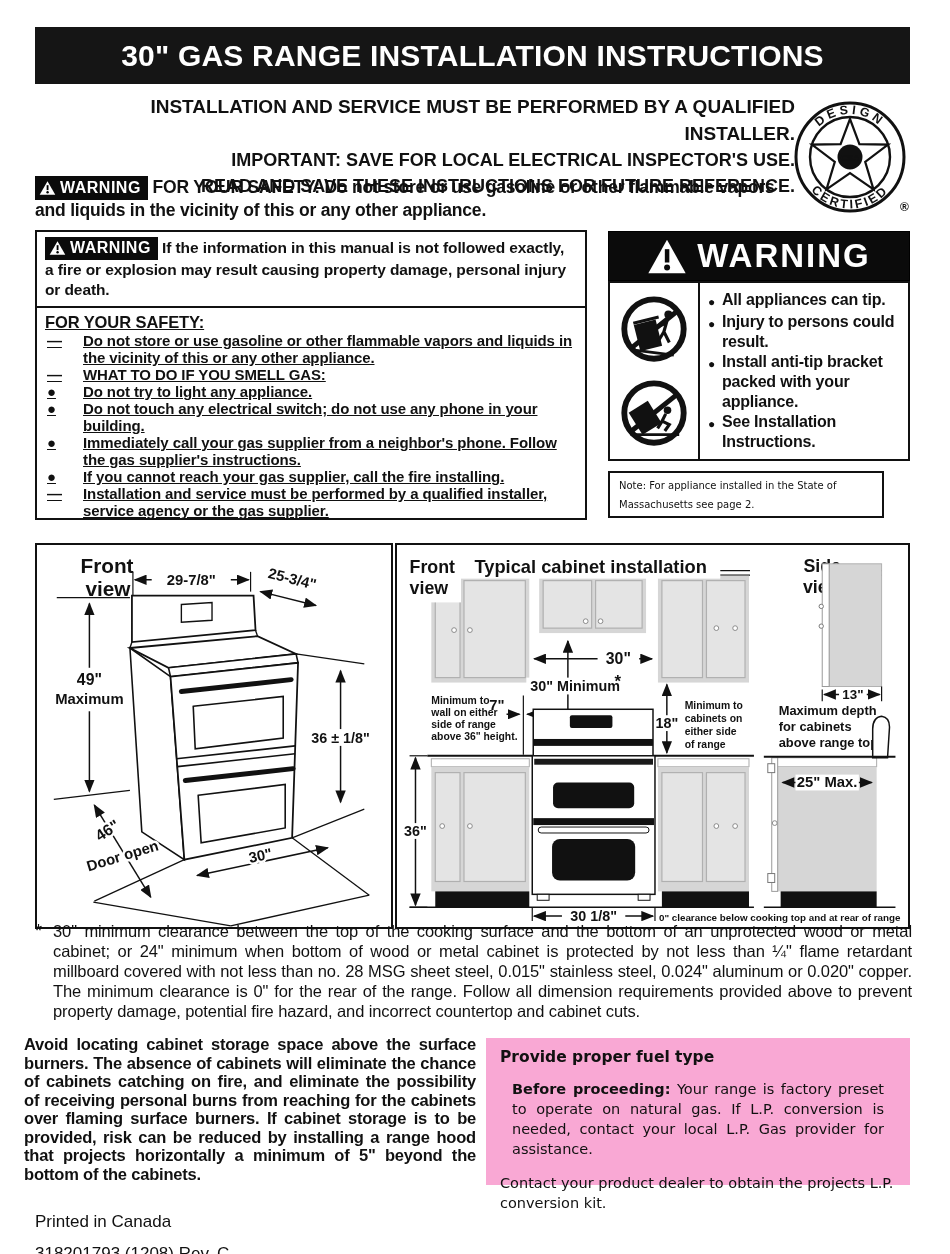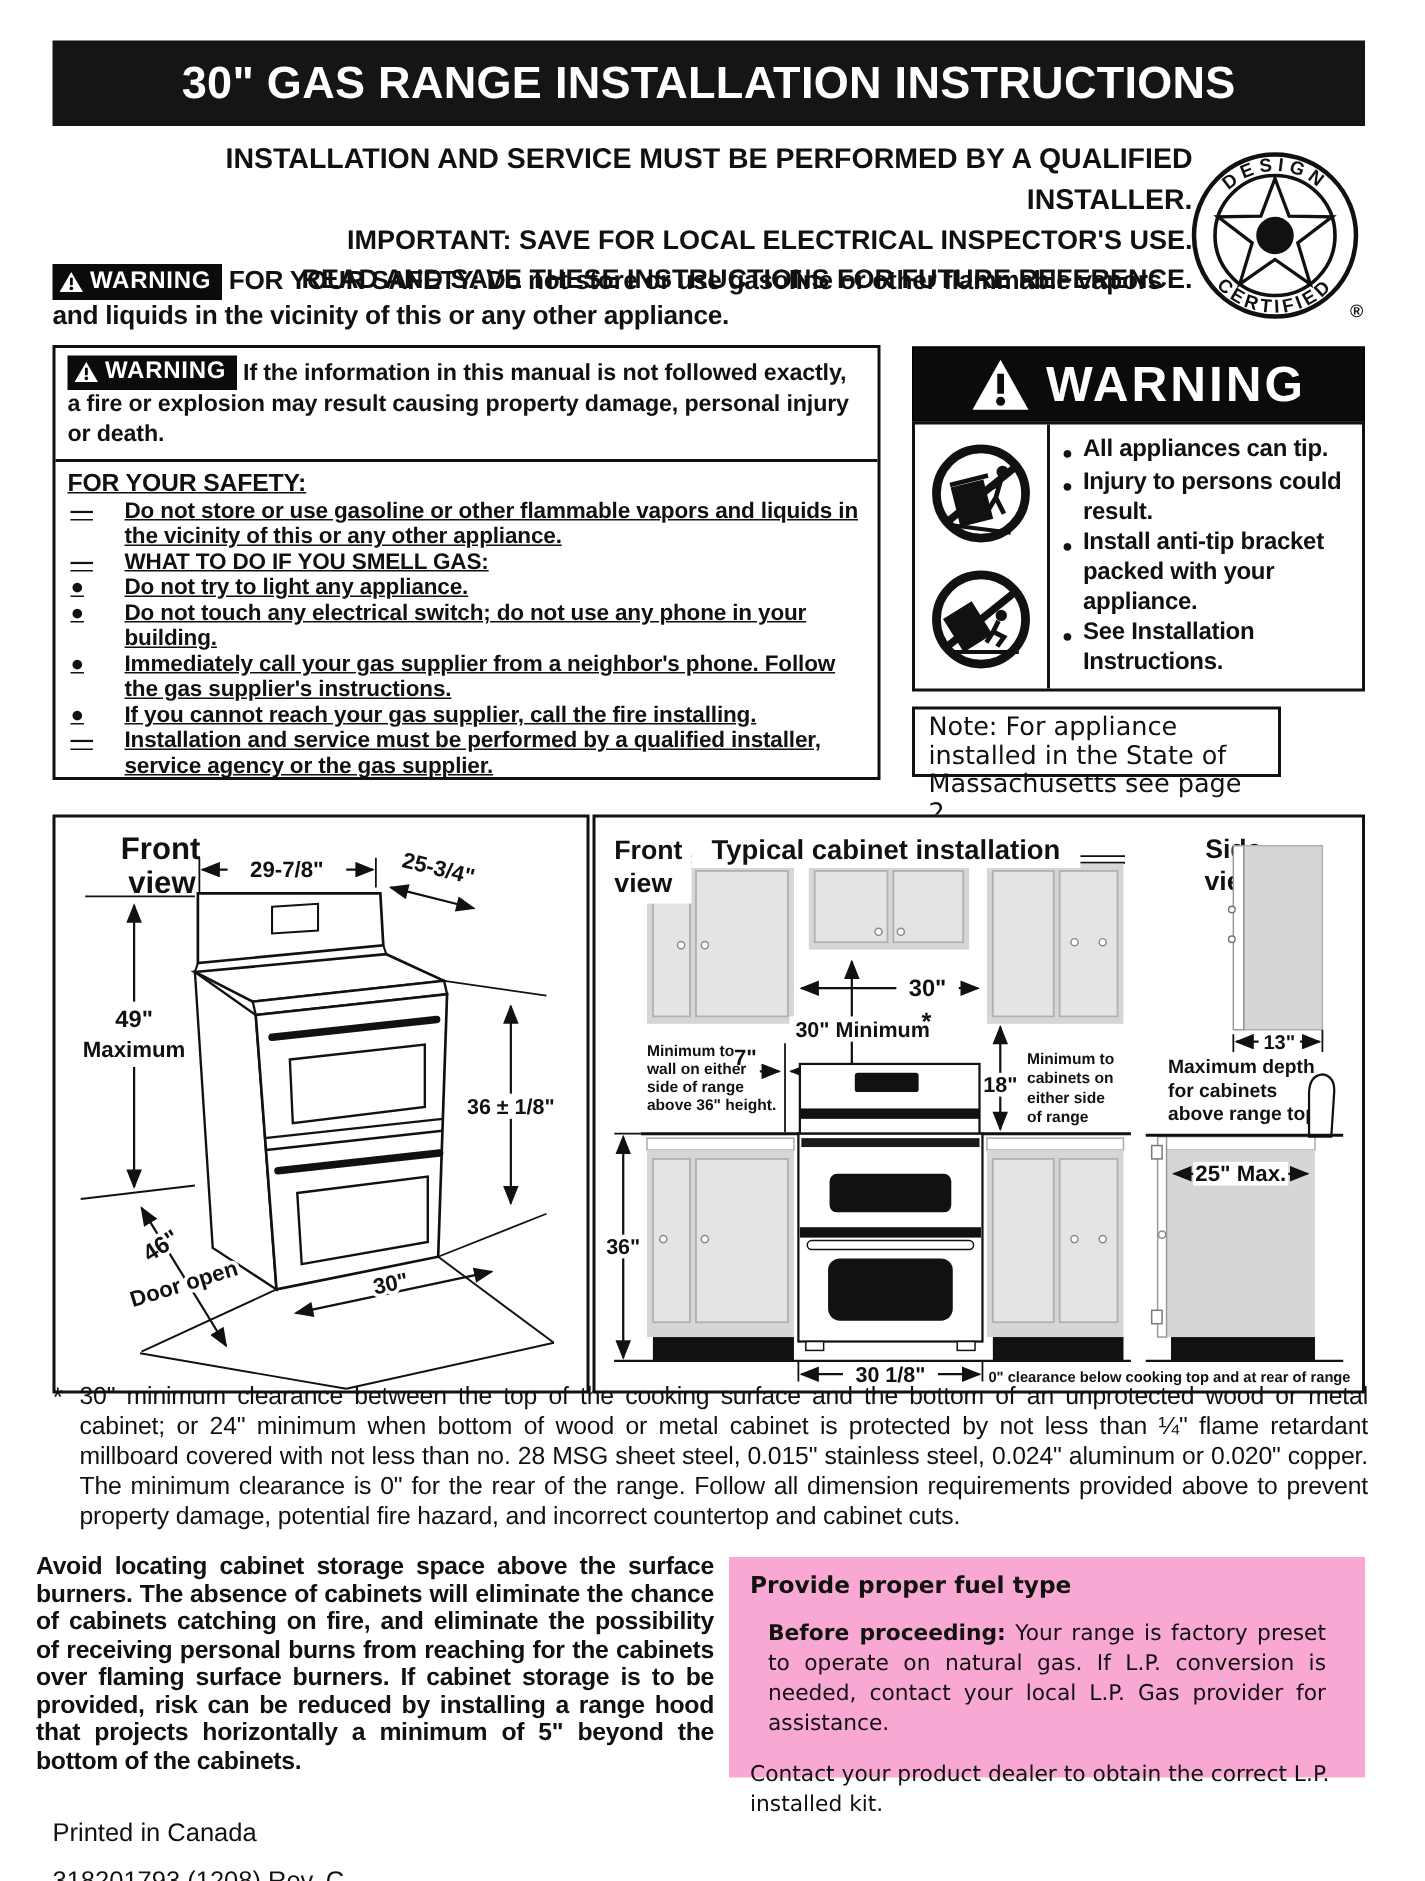--- a/index.html
+++ b/index.html
@@ -42,22 +42,22 @@
     border:1px solid #000;box-sizing:border-box;}
   .tip-header svg{width:40px;height:37px;}
   .tip-body{left:608px;top:281px;width:302px;height:180px;border:2px solid #111;box-sizing:border-box;display:flex;}
   .tip-icons{flex:0 0 88px;border-right:2px solid #111;display:flex;flex-direction:column;align-items:center;justify-content:space-around;padding:4px 0;}
   .tip-icons svg{width:72px;height:74px;}
   .tip-bullets{flex:1;padding:7px 4px 4px 8px;font-weight:bold;font-size:16px;line-height:20px;letter-spacing:-.2px;}
   .tb-item{display:flex;}
   .tb-item .mk{width:14px;flex:0 0 14px;font-size:12px;padding-top:2px;}
 
   
-  .note-box{left:608px;top:471px;width:246px;height:47px;border:2px solid #111;box-sizing:border-box;
-    font-family:"DejaVu Sans",sans-serif;font-size:17px;line-height:19px;padding:3px 9px;}
+  .note-box{left:608px;top:471px;width:276px;height:47px;border:2px solid #111;box-sizing:border-box;
+    font-family:"DejaVu Sans",sans-serif;font-size:10px;line-height:19px;padding:3px 9px;}
 
   
   .dbox{border:2px solid #111;box-sizing:border-box;background:#fff;margin-top:16px;}
   .front-box{left:35px;top:527px;width:358px;height:386px;}
   .cab-box{left:395px;top:527px;width:515px;height:386px;}
   .dbox svg{display:block;width:100%;height:100%;}
 
   
   .st{font-family:"Liberation Sans",sans-serif;font-weight:bold;fill:#111;}
   .mid{text-anchor:middle;}
@@ -430,19 +430,19 @@
   <div class="abs footnote">
     <span class="fn-mark">*</span>
     <span class="fn-tx">30" minimum clearance between the top of the cooking surface and the bottom of an unprotected wood or metal cabinet; or 24" minimum when bottom of wood or metal cabinet is protected by not less than ¼" flame retardant millboard covered with not less than no. 28 MSG sheet steel, 0.015" stainless steel, 0.024" aluminum or 0.020" copper. The minimum clearance is 0" for the rear of the range. Follow all dimension requirements provided above to prevent property damage, potential fire hazard, and incorrect countertop and cabinet cuts.</span>
   </div>
 
   <p class="abs avoid" style="margin:0;">Avoid locating cabinet storage space above the surface burners. The absence of cabinets will eliminate the chance of cabinets catching on fire, and eliminate the possibility of receiving personal burns from reaching for the cabinets over flaming surface burners. If cabinet storage is to be provided, risk can be reduced by installing a range hood that projects horizontally a minimum of 5" beyond the bottom of the cabinets.</p>
 
   <div class="abs fuel-box">
     <div class="fb-title">Provide proper fuel type</div>
     <p class="fb-p"><b>Before proceeding:</b> <span>Your range is factory preset to operate on natural gas. If L.P. conversion is needed, contact your local L.P. Gas provider for assistance.</span></p>
-    <p class="fb-p2">Contact your product dealer to obtain the correct L.P. installed kit.</p>
+    <p class="fb-p2">Contact your product dealer to obtain the projects L.P. conversion kit.</p>
   </div>
 
   <div class="abs footer-left">Printed in Canada</div>
   <div class="abs footer-right">318201793 (1208) Rev. C</div>
 
 </div>
 
 </body></html>

